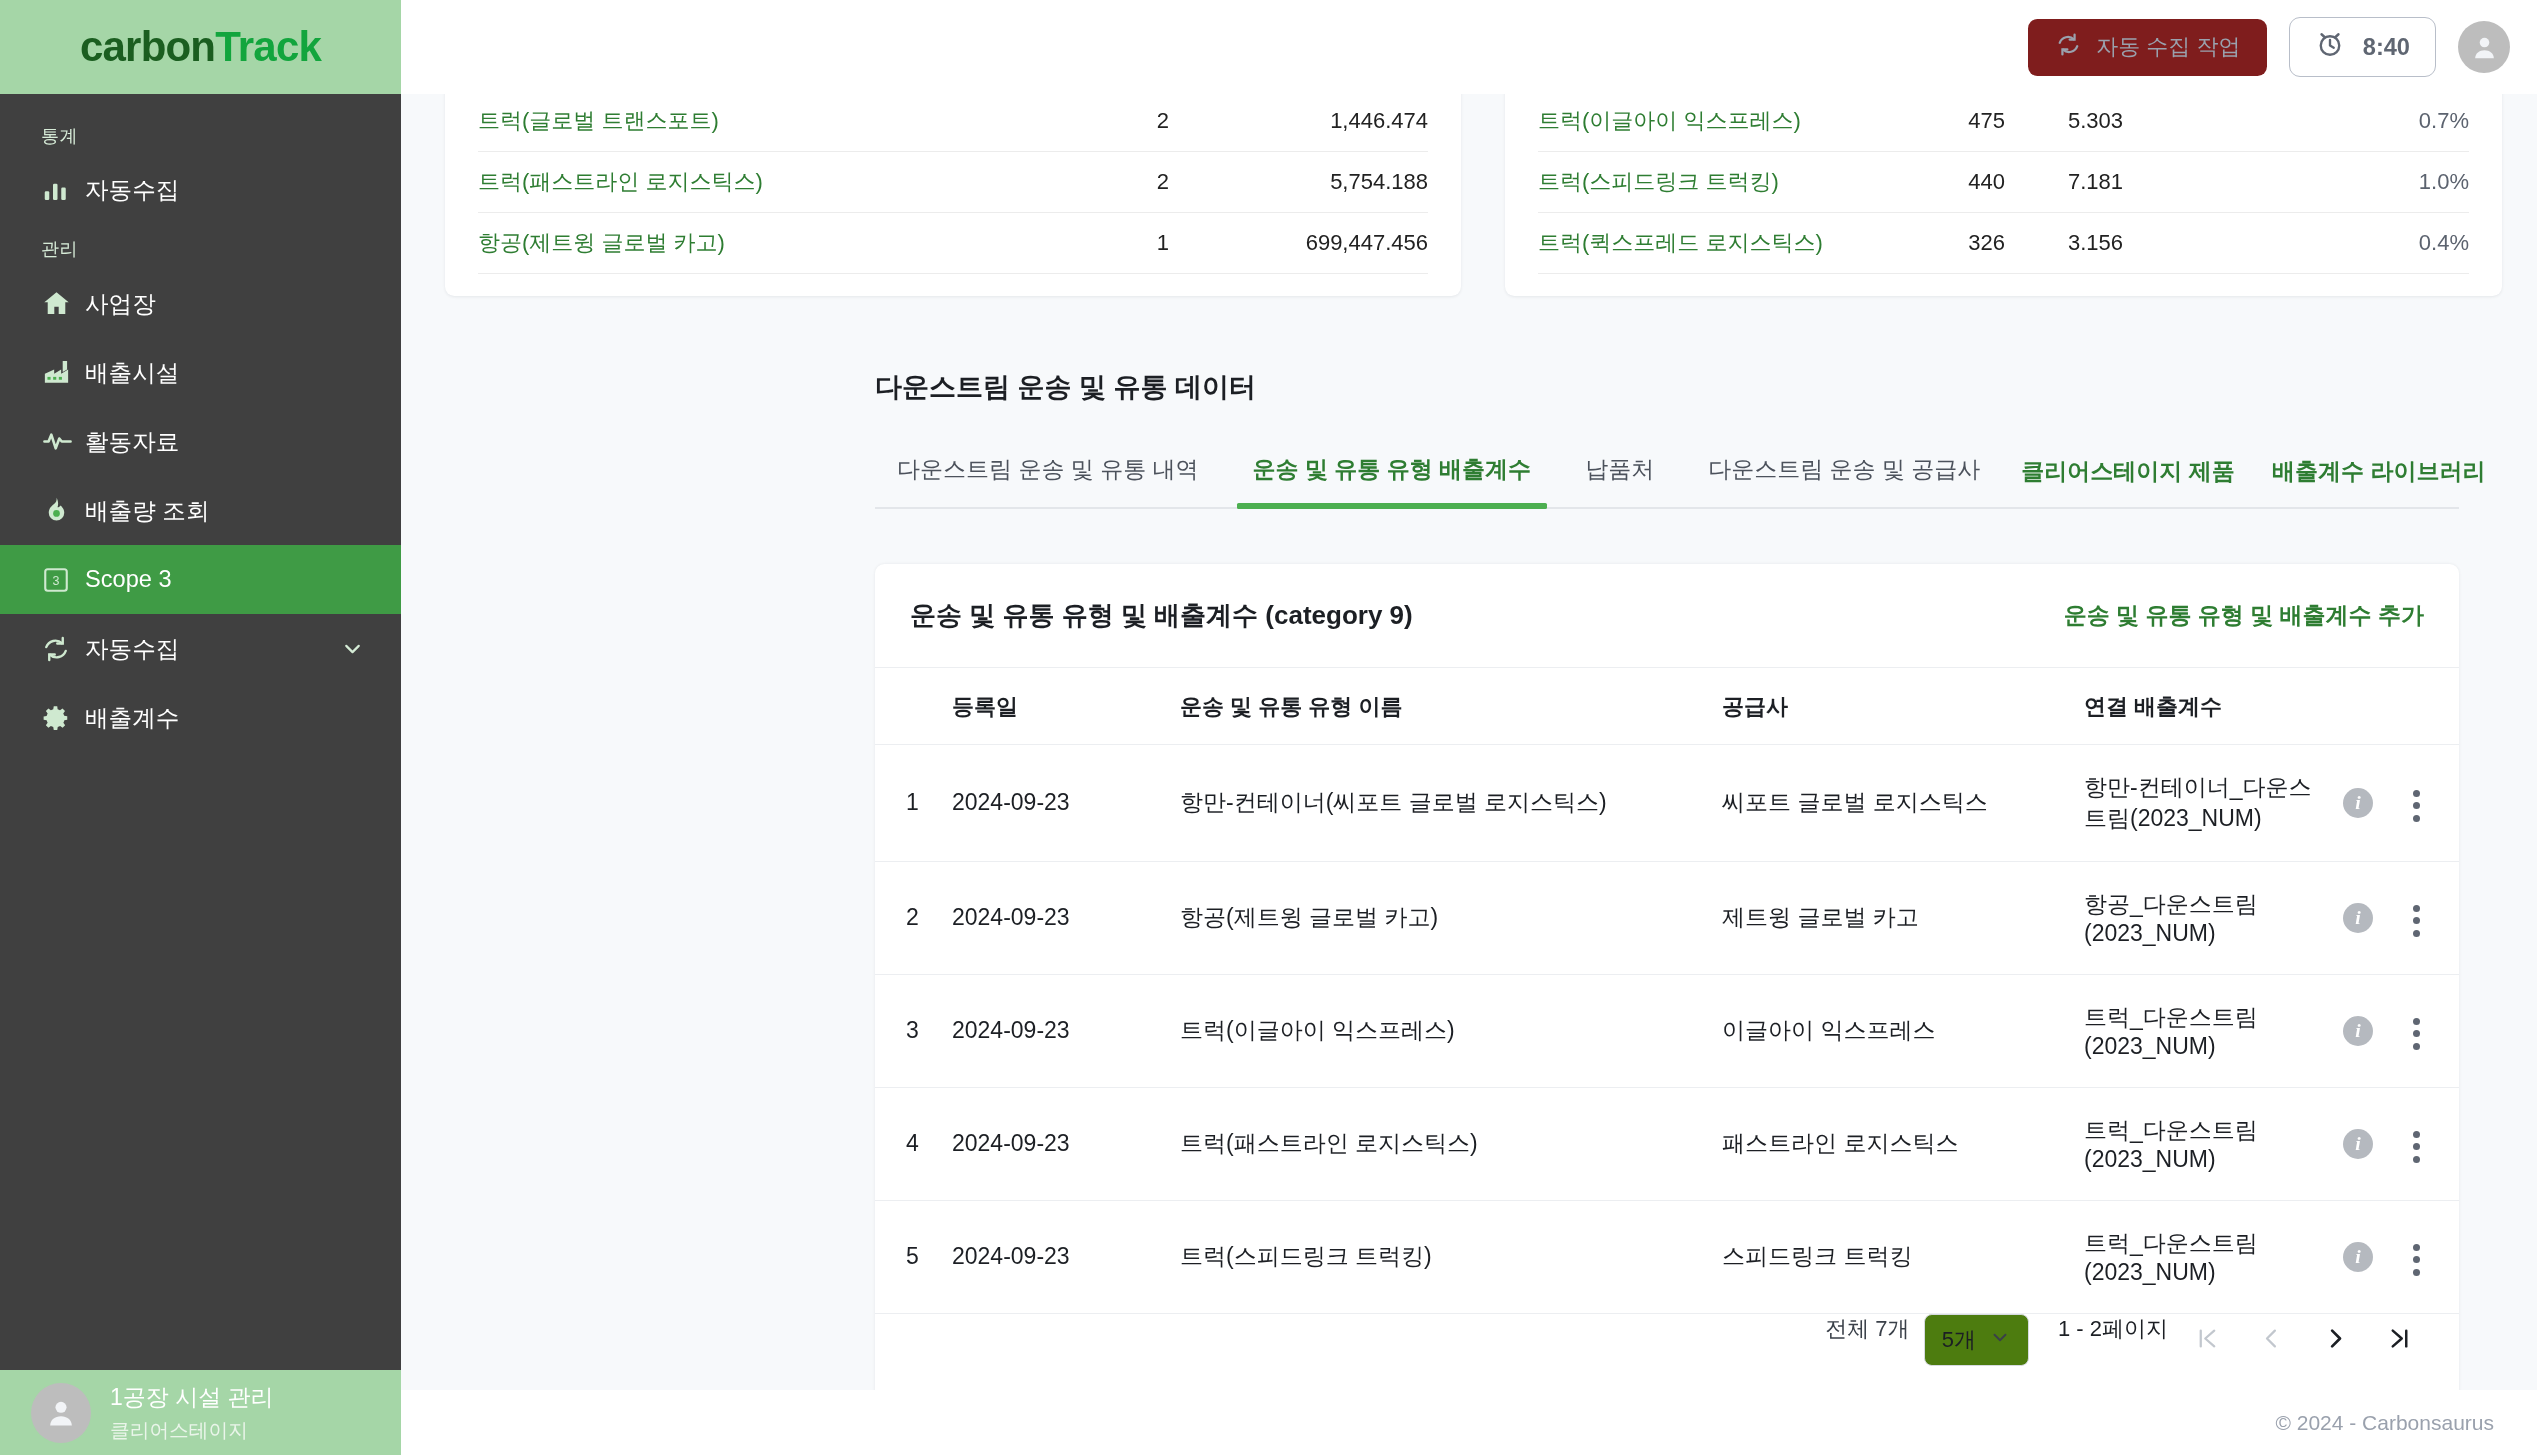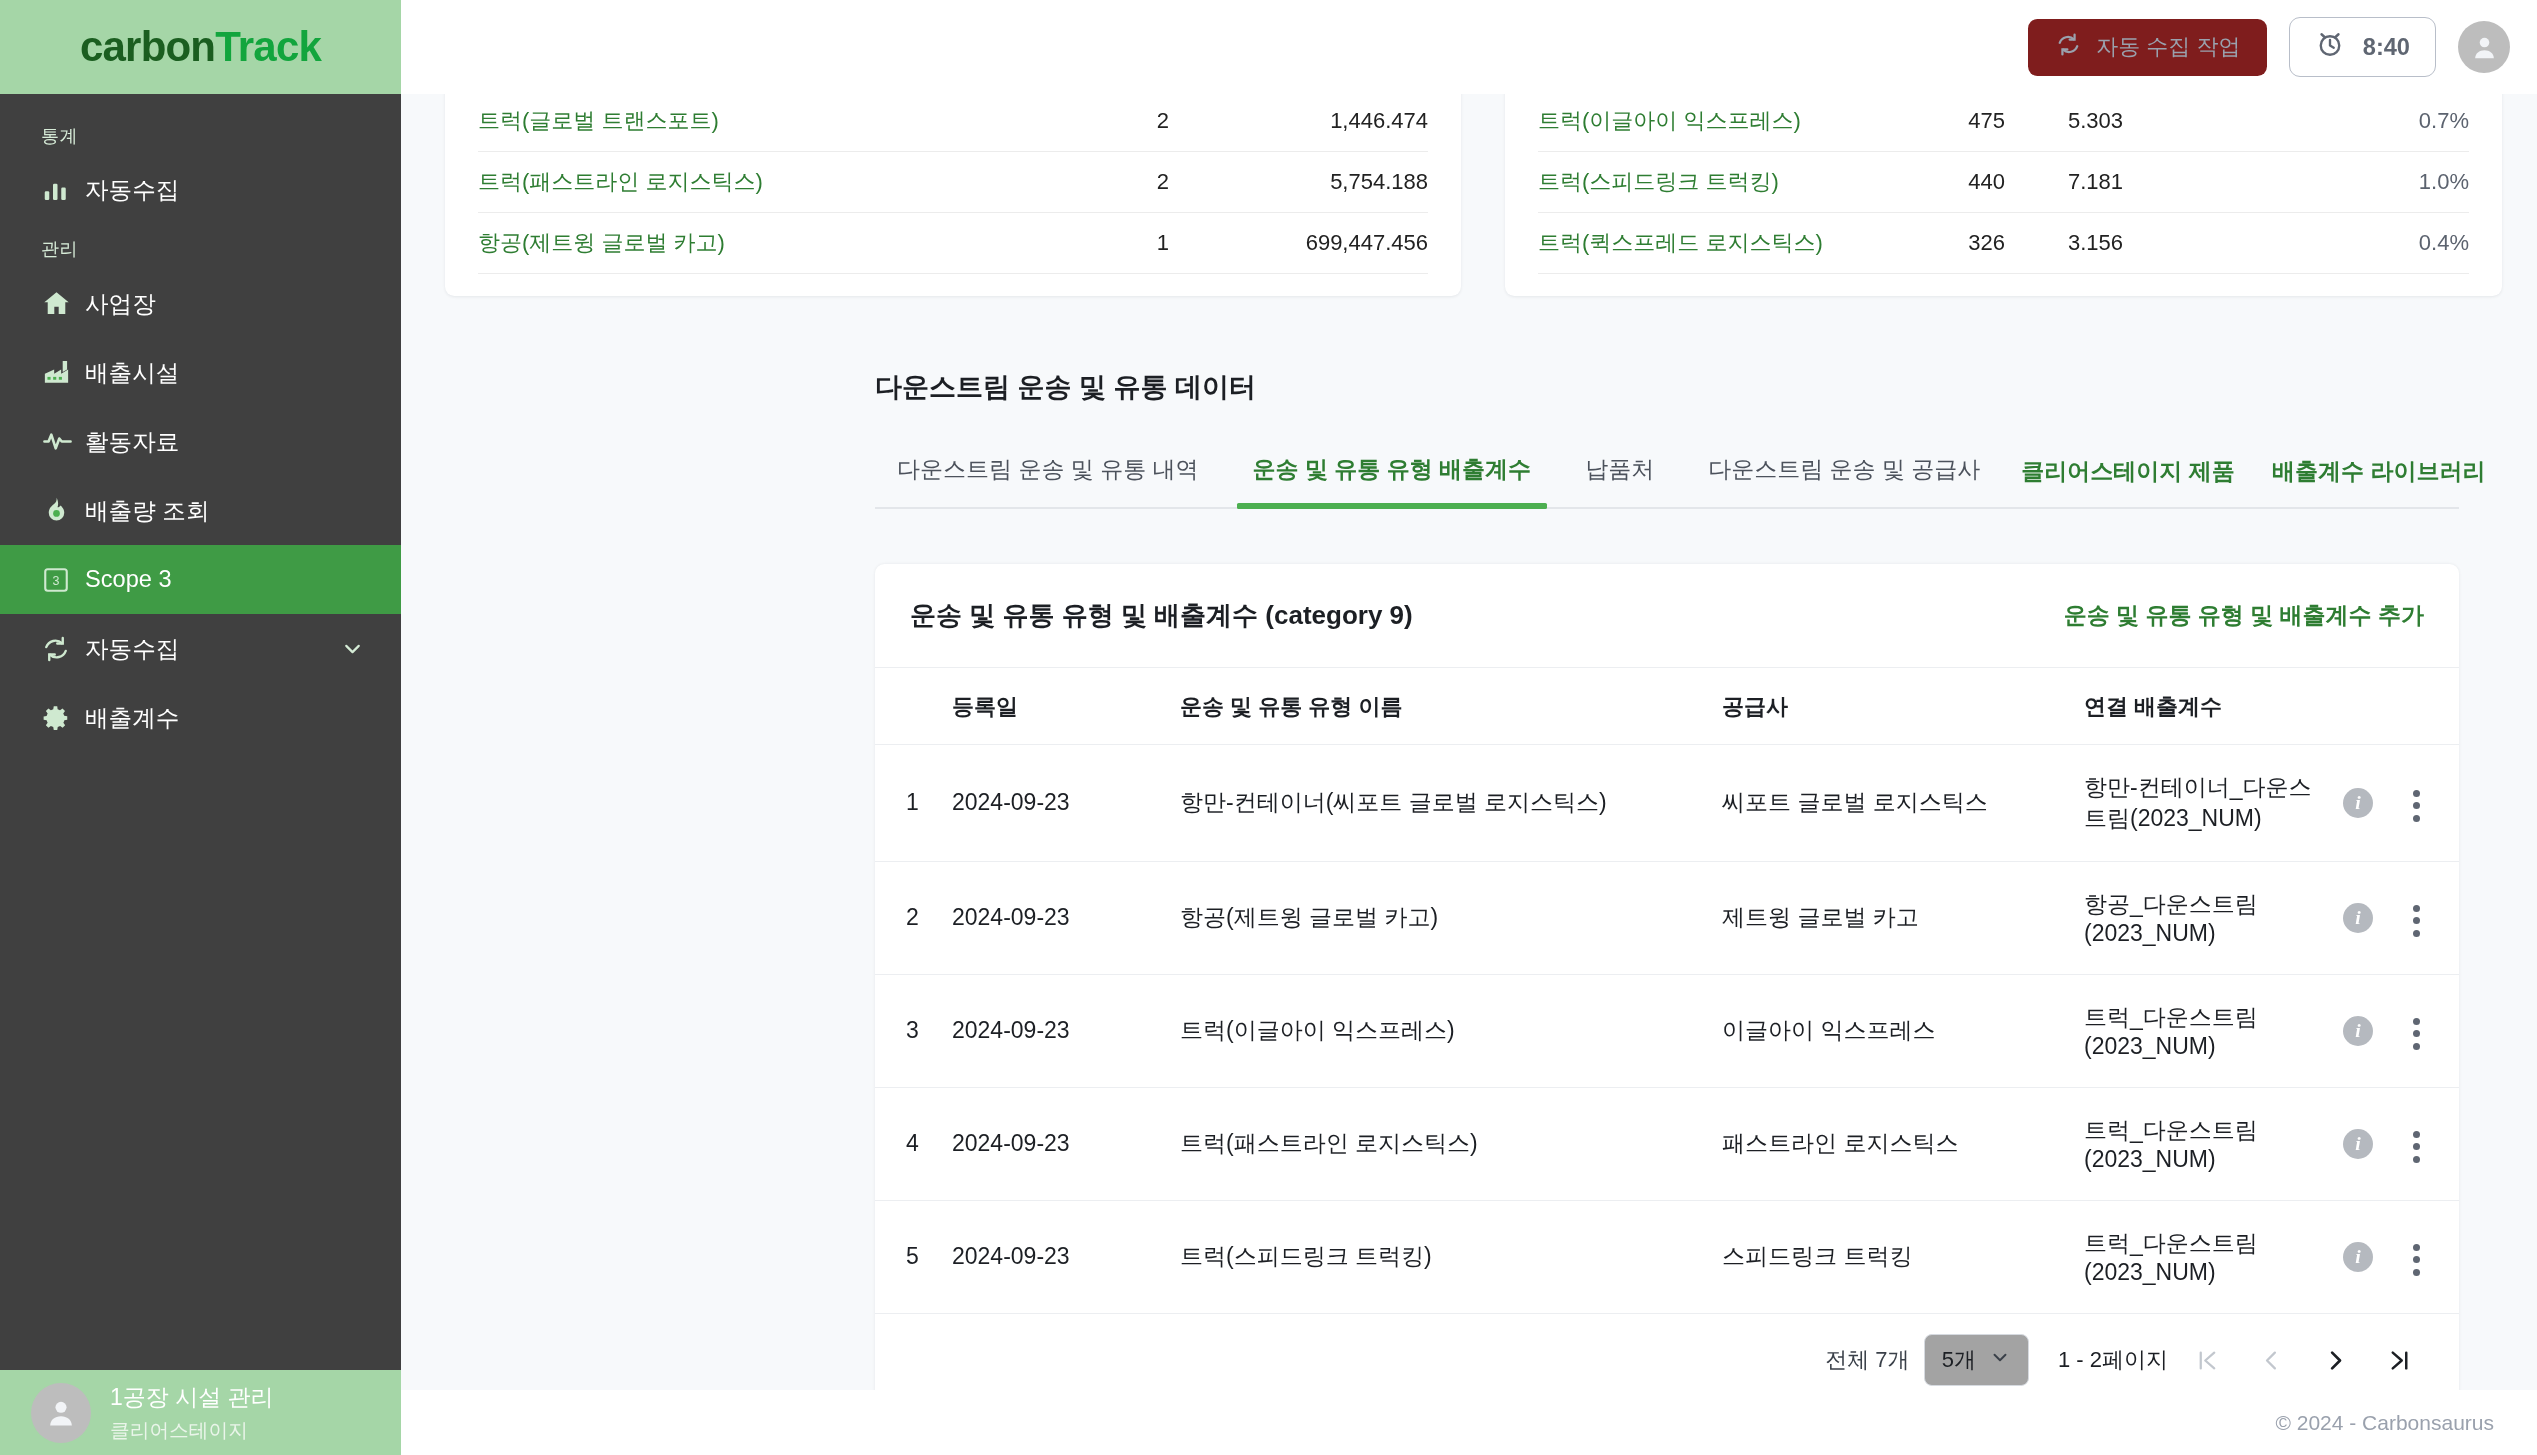--- a/index.html
+++ b/index.html
@@ -210,29 +210,29 @@
     cursor: pointer; line-height: 1;
   }
   .kebab {
     display: inline-flex; flex-direction: column; gap: 5.5px;
     align-items: center; cursor: pointer; padding: 7.9px;
   }
   .kebab i { width: 7px; height: 7px; border-radius: 50%; background: #5f6672; display: block; }
 
   
   .pager {
-    display: flex; align-items: center; justify-content: flex-end;
+    display: flex; justify-content: flex-end;
     gap: 14px; height: 93px; padding: 0 35px;
   }
   .pg-total { font-size: 22px; color: #3a4049; }
   .pg-select {
     display: flex; align-items: center; gap: 12.6px;
     border: 1.6px solid #d6dae0; border-radius: 7.9px;
     height: 52px; padding: 0 17.3px; font-size: 22px; color: #1c1f24;
-    background: #a3a3a3; cursor: pointer;
+    background: #4d7c0f; cursor: pointer;
   }
   .pg-range { font-size: 22px; color: #1c1f24; margin-left: 15px; }
   .pg-btn {
     width: 50px; height: 50px; display: flex; align-items: center; justify-content: center;
     cursor: pointer; color: #c2c7ce; font-size: 27px;
   }
   .pg-btn.enabled { color: #1c1f24; }
 
   
   .footer {

